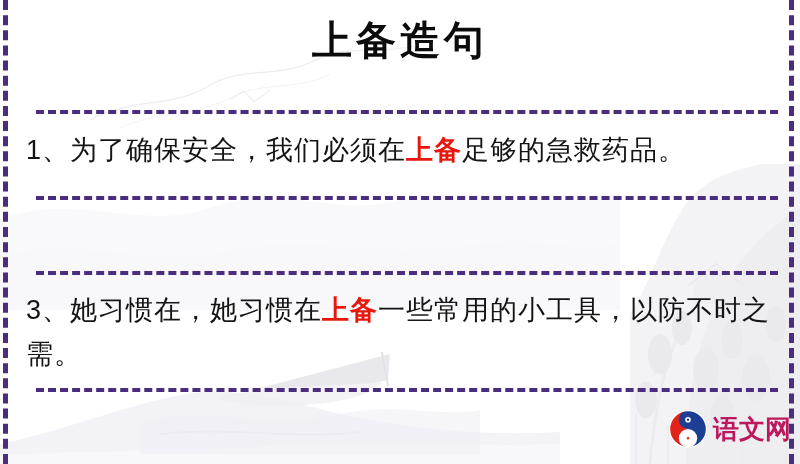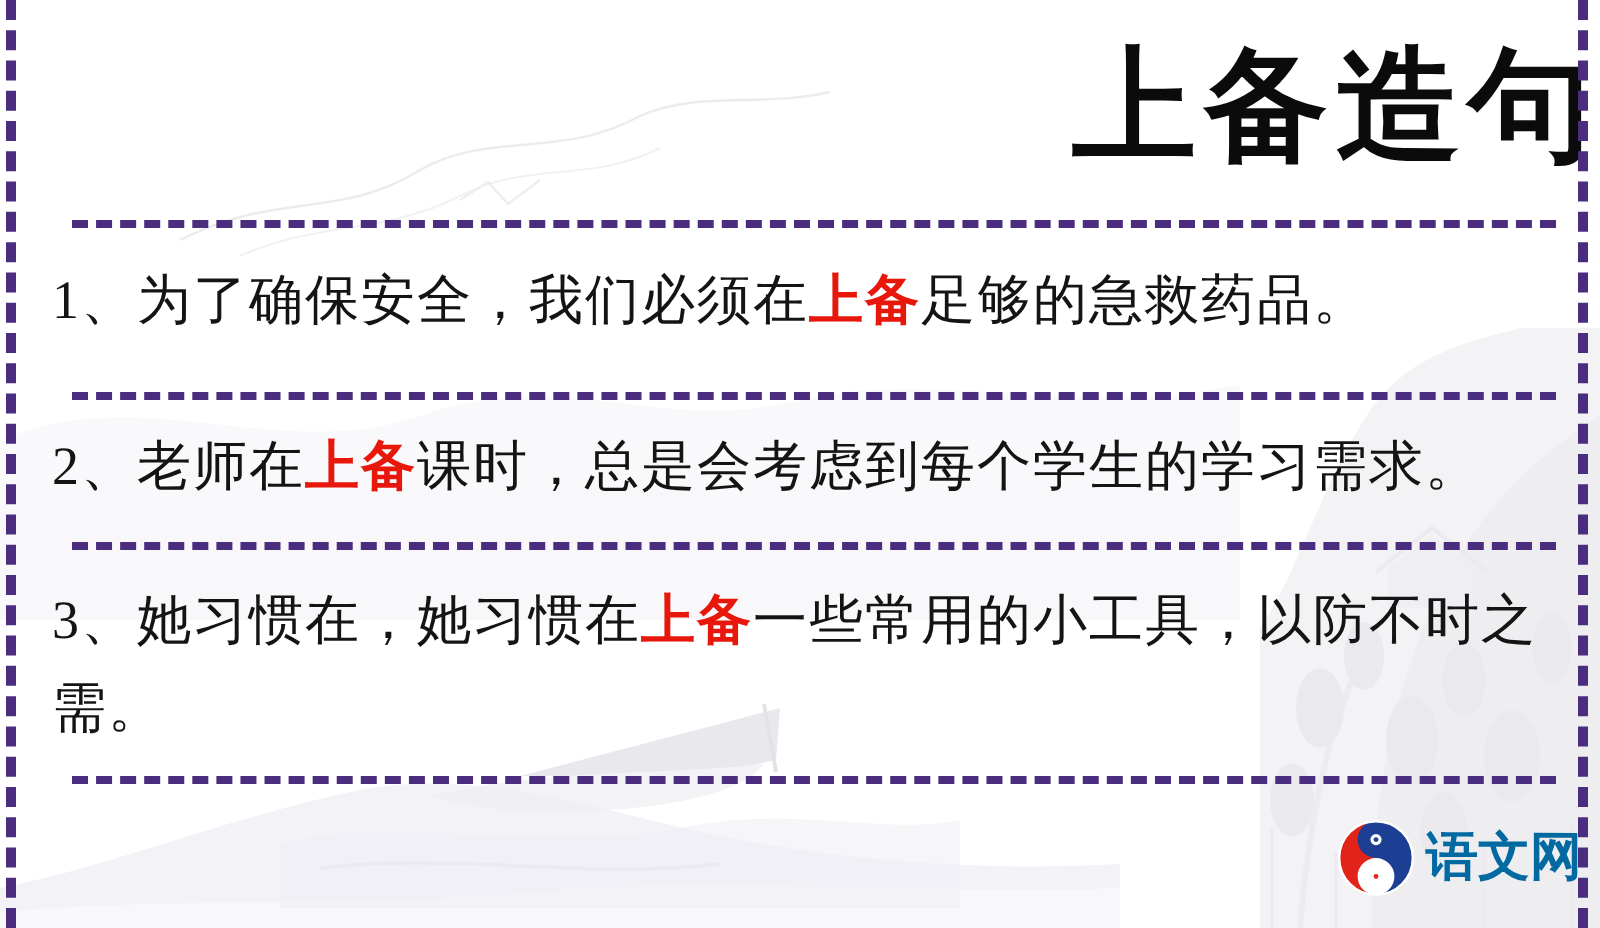--- a/index.html
+++ b/index.html
@@ -82,36 +82,36 @@
     border-top: 4px dashed #4b2d7f;
     z-index: 4;
   }
 
   
   #title {
     position: absolute;
     left: 0;
     right: 0;
     top: 16px;
-    text-align: right;
+    text-align: center;
     font-family: "DejaVu Serif", "Liberation Serif", serif;
-    font-size: 62px;
+    font-size: 40px;
     font-weight: bold;
     color: #0b0b0b;
     letter-spacing: 4px;
     line-height: 1.2;
     z-index: 3;
   }
 
   
   .sentence {
     position: absolute;
     left: 26px;
     right: 24px;
-    font-family: Liberation Serif, serif;
+    font-family: Liberation Sans, sans-serif;
     font-size: 27px;
     line-height: 44px;
     color: #141414;
     letter-spacing: 1px;
     z-index: 3;
   }
   .sentence .kw {
     color: #e8170c;
     font-weight: bold;
   }
@@ -128,21 +128,21 @@
     display: flex;
     align-items: center;
     gap: 5px;
     z-index: 5;
   }
   #logo .mark { width: 40px; height: 40px; display: block; }
   #logo .wordmark {
     font-family: "DejaVu Sans", "Liberation Sans", sans-serif;
     font-size: 26px;
     font-weight: bold;
-    color: #0369a1;
+    color: #be185d;
     letter-spacing: 0px;
     line-height: 1;
   }
 </style>
 </head>
 <body>
 
 <div id="page">
 
   <svg class="wm wm-top" viewBox="0 0 340 90" preserveAspectRatio="none">
@@ -200,23 +200,20 @@
   <div class="h-rule" style="top:196px;"></div>
   <div class="h-rule" style="top:271px;"></div>
   <div class="h-rule" style="top:388px;"></div>
 
   <div id="title">上备造句</div>
 
   <div class="sentence" id="s1">
     <span>1、</span><span>为了确保安全，我们必须在</span><span class="kw">上备</span><span>足够的急救药品。</span>
   </div>
 
-  <div class="sentence" id="s2">
-    <span>2、</span><span>老师在</span><span class="kw">上备</span><span>课时，总是会考虑到每个学生的学习需求。</span>
-  </div>
 
   <div class="sentence" id="s3">
     <span>3、</span><span>她习惯在，她习惯在</span><span class="kw">上备</span><span>一些常用的小工具，以防不时之需。</span>
   </div>
 
   <div id="logo">
     <svg class="mark" viewBox="0 0 100 100">
       <circle cx="50" cy="50" r="46" fill="#ffffff"></circle>
       <path d="M50 4 A46 46 0 0 0 50 96 A23 23 0 0 1 50 50 A23 23 0 0 0 50 4 Z" fill="#e2231a"></path>
       <path d="M50 4 A46 46 0 0 1 50 96 A23 23 0 0 0 50 50 A23 23 0 0 1 50 4 Z" fill="#1c3f94"></path>

